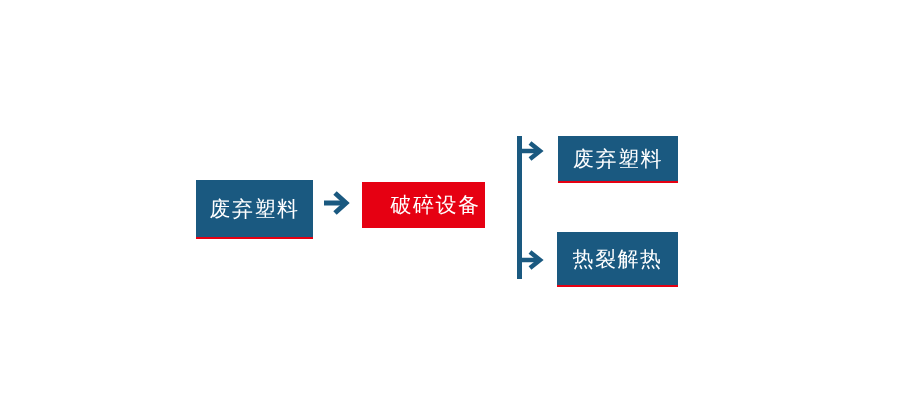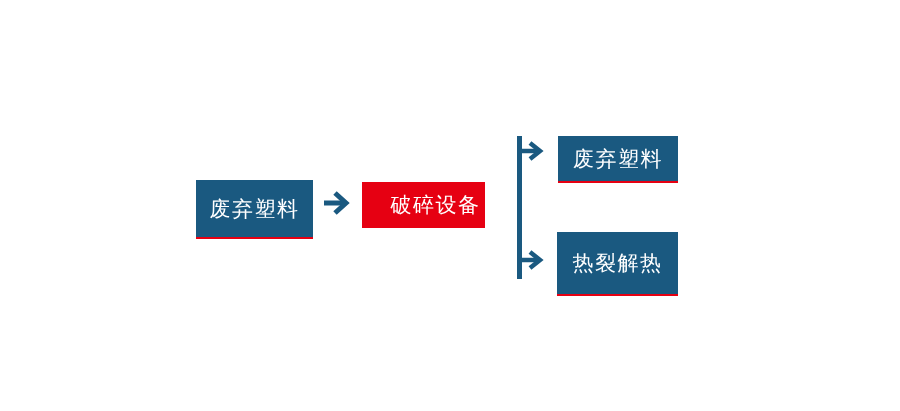--- a/index.html
+++ b/index.html
@@ -29,21 +29,21 @@
     background: var(--brand-blue, #1a5980);
     border-bottom: 2px solid var(--brand-red, #e60012);
   }
   .node.red {
     background: var(--brand-red, #e60012);
   }
 
   #node-waste { left: 196px; top: 180px; width: 117px; height: 59px; }
   #node-crush { left: 362px; top: 182px; width: 123px; height: 46px; padding-left: 24px; }
   #node-melt  { left: 558px; top: 136px; width: 120px; height: 47px; }
-  #node-pyro  { left: 557px; top: 232px; width: 121px; height: 64px; }
+  #node-pyro  { left: 557px; top: 232px; width: 121px; height: 55px; }
 
   .vline {
     position: absolute;
     left: 517px; top: 136px;
     width: 5px; height: 143px;
     background: var(--brand-blue, #1a5980);
   }
 
   .arrow-svg {
     position: absolute;

